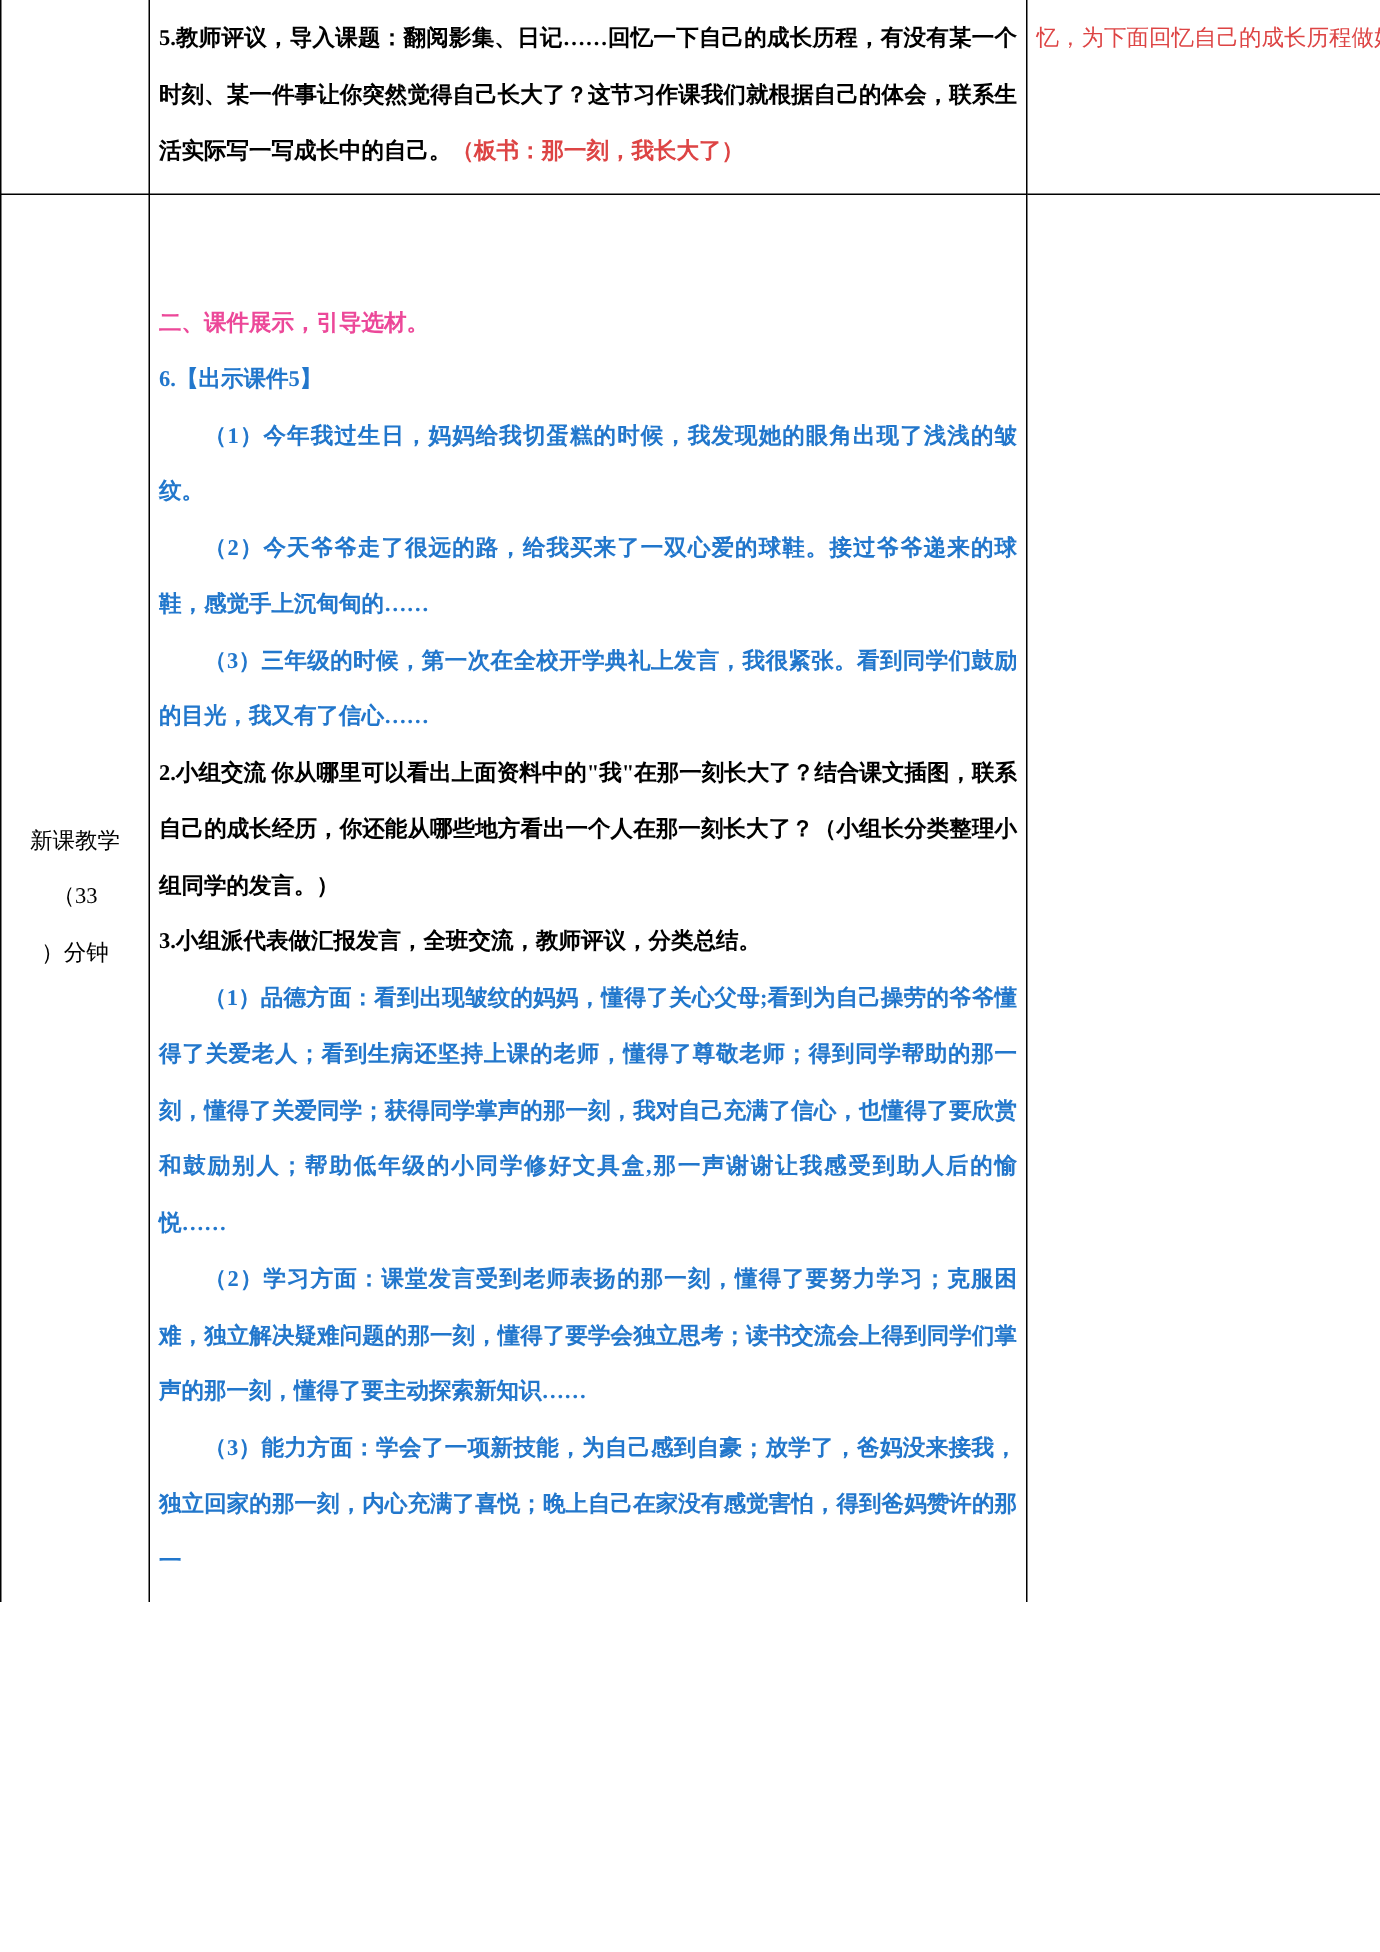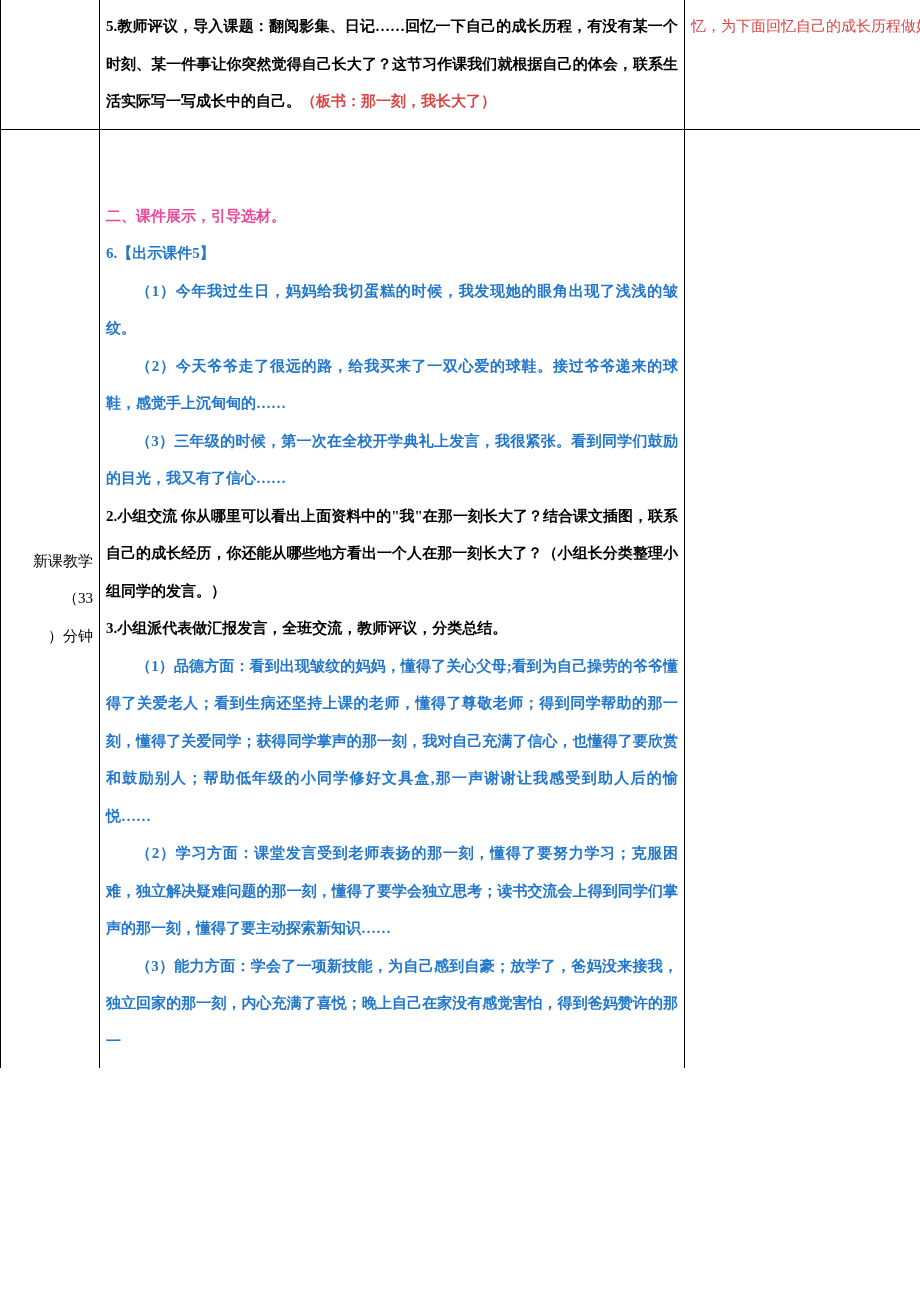--- a/index.html
+++ b/index.html
@@ -14,21 +14,21 @@
     table {
       border-collapse: collapse;
       width: 100%;
       table-layout: fixed;
     }
     td {
       border: 1px solid #000;
       padding: 8px 6px;
       vertical-align: top;
     }
-    .col-left { width: 99px; text-align: right; vertical-align: middle; }
+    .col-left { width: 99px; text-align: center; vertical-align: middle; }
     .col-mid { width: 585px; font-weight: bold; }
     .col-right { width: 300px; vertical-align: top; }
     .red { color: #d44; }
     .purple { color: #ec4899; }
     .blue { color: #27c; }
     .indent { text-indent: 2em; }
     .para { text-align: justify; }
     .no-top-border td { border-top: none; }
     .no-bottom-border td { border-bottom: none; }
   </style>

